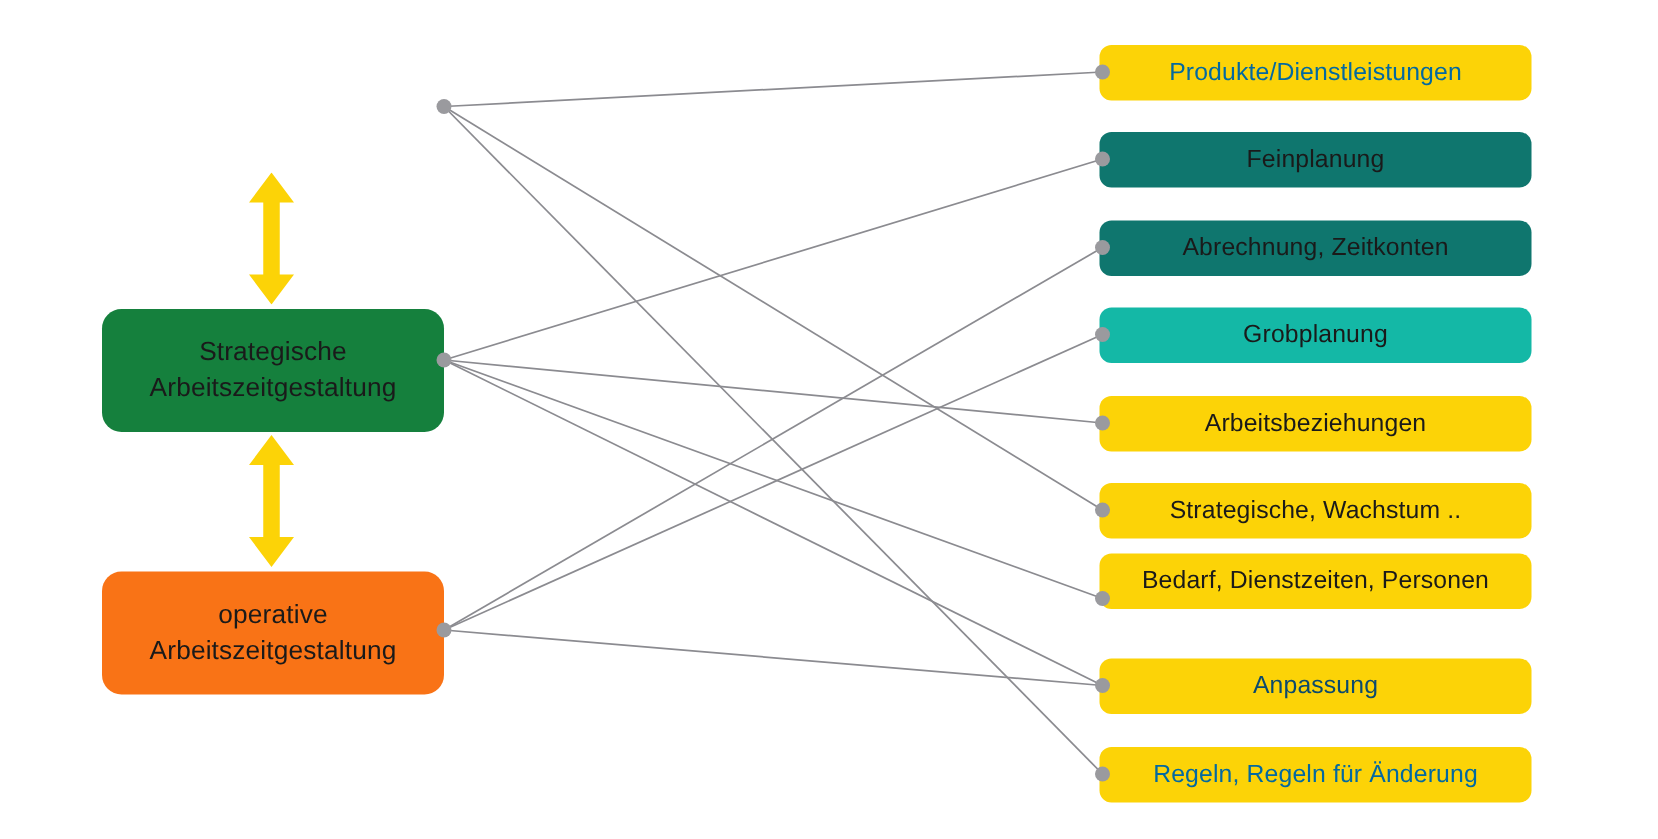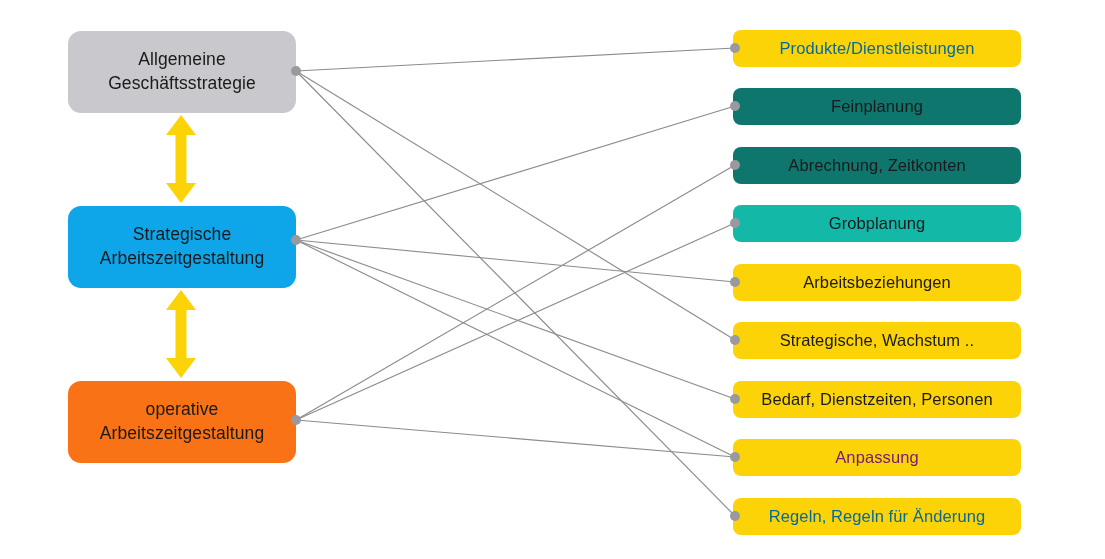--- a/index.html
+++ b/index.html
@@ -104,26 +104,22 @@
       <line x1="296" y1="420" x2="735" y2="457" stroke="#8b8b90" stroke-width="1.15"></line>
     </svg>
 
   <div id="node-layer">
       <div class="vert-arrow" style="left: 164px; top: 115px; width: 34px; height: 88px;"><svg width="34" height="88" viewBox="0 0 34 88">
           <path d="M17 0 L32 20 L22.5 20 L22.5 68 L32 68 L17 88 L2 68 L11.5 68 L11.5 20 L2 20 Z" fill="#fcd307"></path>
         </svg></div>
       <div class="vert-arrow" style="left: 164px; top: 290px; width: 34px; height: 88px;"><svg width="34" height="88" viewBox="0 0 34 88">
           <path d="M17 0 L32 20 L22.5 20 L22.5 68 L32 68 L17 88 L2 68 L11.5 68 L11.5 20 L2 20 Z" fill="#fcd307"></path>
         </svg></div>
-      <div class="node left-node" style="left: 68px; top: 31px; width: 228px; height: 82px; background: rgb(201, 201, 205); color: rgb(26, 26, 26);">
-        <span class="node-label">Allgemeine
-Geschäftsstrategie</span>
-      </div>
       <div class="conn-dot" style="left: 296px; top: 71px; background: rgb(154, 154, 158);"></div>
-      <div class="node left-node" style="left: 68px; top: 206px; width: 228px; height: 82px; background: #0ea5e9; color: rgb(26, 26, 26);">
+      <div class="node left-node" style="left: 68px; top: 206px; width: 228px; height: 82px; background: #15803d; color: rgb(26, 26, 26);">
         <span class="node-label">Strategische
 Arbeitszeitgestaltung</span>
       </div>
       <div class="conn-dot" style="left: 296px; top: 240px; background: rgb(154, 154, 158);"></div>
       <div class="node left-node" style="left: 68px; top: 381px; width: 228px; height: 82px; background: #f97316; color: rgb(26, 26, 26);">
         <span class="node-label">operative
 Arbeitszeitgestaltung</span>
       </div>
       <div class="conn-dot" style="left: 296px; top: 420px; background: rgb(154, 154, 158);"></div>
       <div class="node right-node" style="left: 733px; top: 30px; width: 288px; height: 37px; background: rgb(252, 211, 7); color: #0369a1;">
@@ -143,25 +139,25 @@
       </div>
       <div class="conn-dot" style="left: 735px; top: 223px; background: rgb(154, 154, 158);"></div>
       <div class="node right-node" style="left: 733px; top: 264px; width: 288px; height: 37px; background: rgb(252, 211, 7); color: rgb(26, 26, 26);">
         <span class="node-label">Arbeitsbeziehungen</span>
       </div>
       <div class="conn-dot" style="left: 735px; top: 282px; background: rgb(154, 154, 158);"></div>
       <div class="node right-node" style="left: 733px; top: 322px; width: 288px; height: 37px; background: rgb(252, 211, 7); color: rgb(26, 26, 26);">
         <span class="node-label">Strategische, Wachstum ..</span>
       </div>
       <div class="conn-dot" style="left: 735px; top: 340px; background: rgb(154, 154, 158);"></div>
-      <div class="node right-node" style="left: 733px; top: 381px; width: 288px; height: 37px; background: rgb(252, 211, 7); color: rgb(26, 26, 26);">
+      <div class="node right-node" style="left: 733px; top: 369px; width: 288px; height: 37px; background: rgb(252, 211, 7); color: rgb(26, 26, 26);">
         <span class="node-label">Bedarf, Dienstzeiten, Personen</span>
       </div>
       <div class="conn-dot" style="left: 735px; top: 399px; background: rgb(154, 154, 158);"></div>
-      <div class="node right-node" style="left: 733px; top: 439px; width: 288px; height: 37px; background: rgb(252, 211, 7); color: #701a75;">
+      <div class="node right-node" style="left: 733px; top: 439px; width: 288px; height: 37px; background: rgb(252, 211, 7); color: #0c4a6e;">
         <span class="node-label">Anpassung</span>
       </div>
       <div class="conn-dot" style="left: 735px; top: 457px; background: rgb(154, 154, 158);"></div>
       <div class="node right-node" style="left: 733px; top: 498px; width: 288px; height: 37px; background: rgb(252, 211, 7); color: #0369a1;">
         <span class="node-label">Regeln, Regeln für Änderung</span>
       </div>
       <div class="conn-dot" style="left: 735px; top: 516px; background: rgb(154, 154, 158);"></div>
     </div>
 
 </div>

